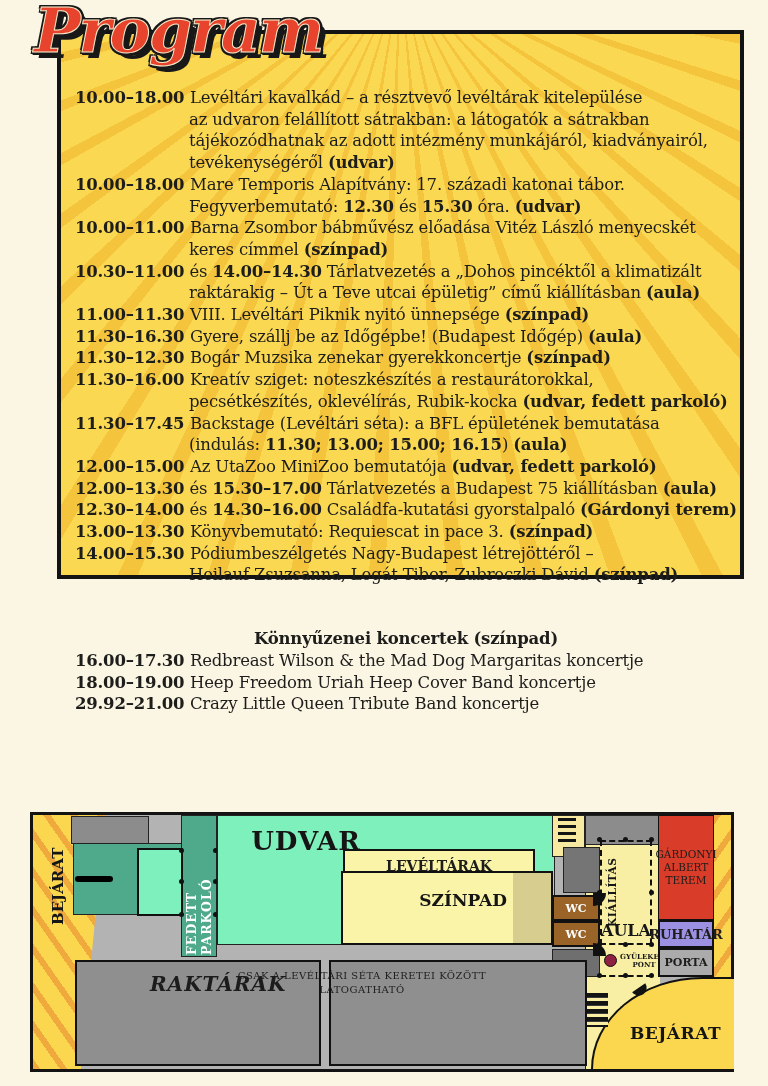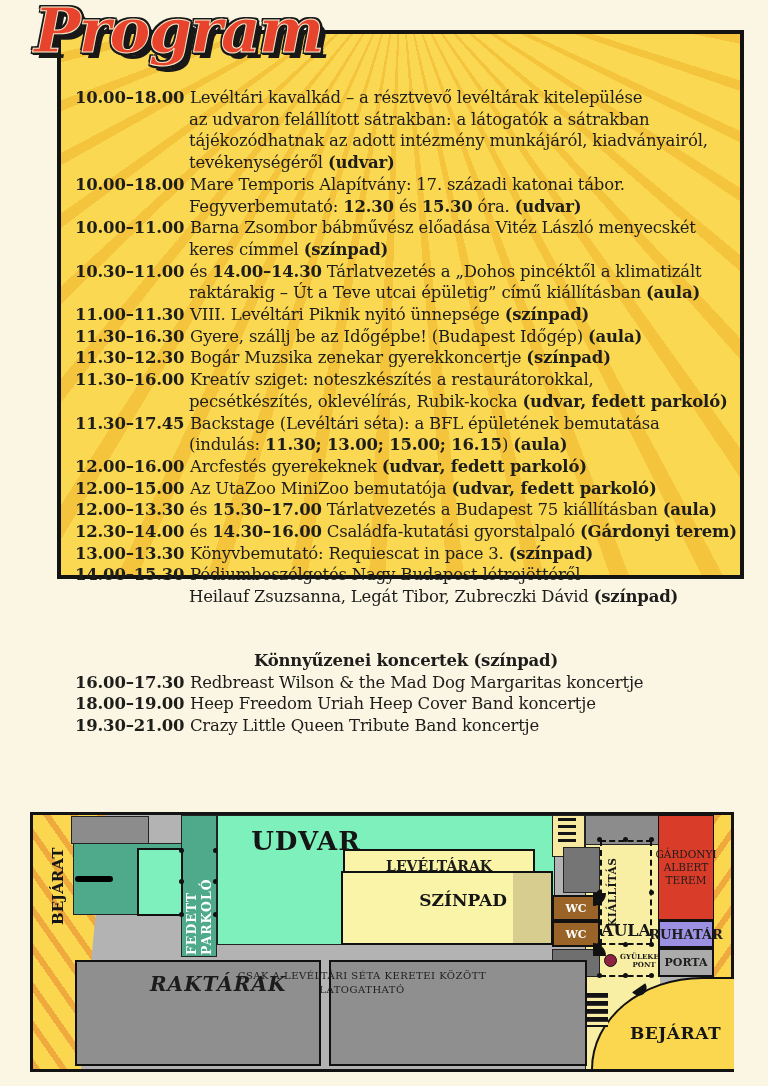--- a/index.html
+++ b/index.html
@@ -125,32 +125,31 @@
     <div>
         <div class="entry"><span class="b">10.00–18.00 </span><span>Levéltári kavalkád – a résztvevő levéltárak kitelepülése</span><br><span>az udvaron felállított sátrakban: a látogatók a sátrakban</span><br><span>tájékozódhatnak az adott intézmény munkájáról, kiadványairól,</span><br><span>tevékenységéről </span><span class="b">(udvar)</span></div>
         <div class="entry"><span class="b">10.00–18.00 </span><span>Mare Temporis Alapítvány: 17. századi katonai tábor.</span><br><span>Fegyverbemutató: </span><span class="b">12.30</span><span> és </span><span class="b">15.30</span><span> óra. </span><span class="b">(udvar)</span></div>
         <div class="entry"><span class="b">10.00–11.00 </span><span>Barna Zsombor bábművész előadása Vitéz László menyecskét</span><br><span>keres címmel </span><span class="b">(színpad)</span></div>
         <div class="entry"><span class="b">10.30–11.00</span><span> és </span><span class="b">14.00–14.30</span><span> Tárlatvezetés a „Dohos pincéktől a klimatizált</span><br><span>raktárakig – Út a Teve utcai épületig” című kiállításban </span><span class="b">(aula)</span></div>
         <div class="entry"><span class="b">11.00–11.30 </span><span>VIII. Levéltári Piknik nyitó ünnepsége </span><span class="b">(színpad)</span></div>
         <div class="entry"><span class="b">11.30–16.30 </span><span>Gyere, szállj be az Időgépbe! (Budapest Időgép) </span><span class="b">(aula)</span></div>
         <div class="entry"><span class="b">11.30–12.30 </span><span>Bogár Muzsika zenekar gyerekkoncertje </span><span class="b">(színpad)</span></div>
         <div class="entry"><span class="b">11.30–16.00 </span><span>Kreatív sziget: noteszkészítés a restaurátorokkal,</span><br><span>pecsétkészítés, oklevélírás, Rubik-kocka </span><span class="b">(udvar, fedett parkoló)</span></div>
         <div class="entry"><span class="b">11.30–17.45 </span><span>Backstage (Levéltári séta): a BFL épületének bemutatása</span><br><span>(indulás: </span><span class="b">11.30; 13.00; 15.00; 16.15</span><span>) </span><span class="b">(aula)</span></div>
-        <div class="entry"><span class="b">12.00–16.00 </span><span>Arcfestés gyerekeknek </span><span class="b">(udvar, fedett parkoló)</span></div>
         <div class="entry"><span class="b">12.00–15.00 </span><span>Az UtaZoo MiniZoo bemutatója </span><span class="b">(udvar, fedett parkoló)</span></div>
         <div class="entry"><span class="b">12.00–13.30</span><span> és </span><span class="b">15.30–17.00</span><span> Tárlatvezetés a Budapest 75 kiállításban </span><span class="b">(aula)</span></div>
         <div class="entry"><span class="b">12.30–14.00</span><span> és </span><span class="b">14.30–16.00</span><span> Családfa-kutatási gyorstalpaló </span><span class="b">(Gárdonyi terem)</span></div>
         <div class="entry"><span class="b">13.00–13.30 </span><span>Könyvbemutató: Requiescat in pace 3. </span><span class="b">(színpad)</span></div>
         <div class="entry"><span class="b">14.00–15.30 </span><span>Pódiumbeszélgetés Nagy-Budapest létrejöttéről –</span><br><span>Heilauf Zsuzsanna, Legát Tibor, Zubreczki Dávid </span><span class="b">(színpad)</span></div>
       </div>
     <div class="concert-heading">Könnyűzenei koncertek (színpad)</div>
     <div>
         <div class="entry"><span class="b">16.00–17.30 </span><span>Redbreast Wilson &amp; the Mad Dog Margaritas koncertje</span></div>
         <div class="entry"><span class="b">18.00–19.00 </span><span>Heep Freedom Uriah Heep Cover Band koncertje</span></div>
-        <div class="entry"><span class="b">19.30–21.00 </span><span>Crazy Little Queen Tribute Band koncertje</span></div>
+        <div class="entry"><span class="b">29.92–21.00 </span><span>Crazy Little Queen Tribute Band koncertje</span></div>
       </div>
   </div>
 </div>
 
 <div class="map">
   <div class="m-left-out"></div>
   <div class="m-right-out"></div>
   <div class="mlabel vtext m-bejarat-left">BEJÁRAT</div>
 
   <div class="m-gray-nw"></div>

